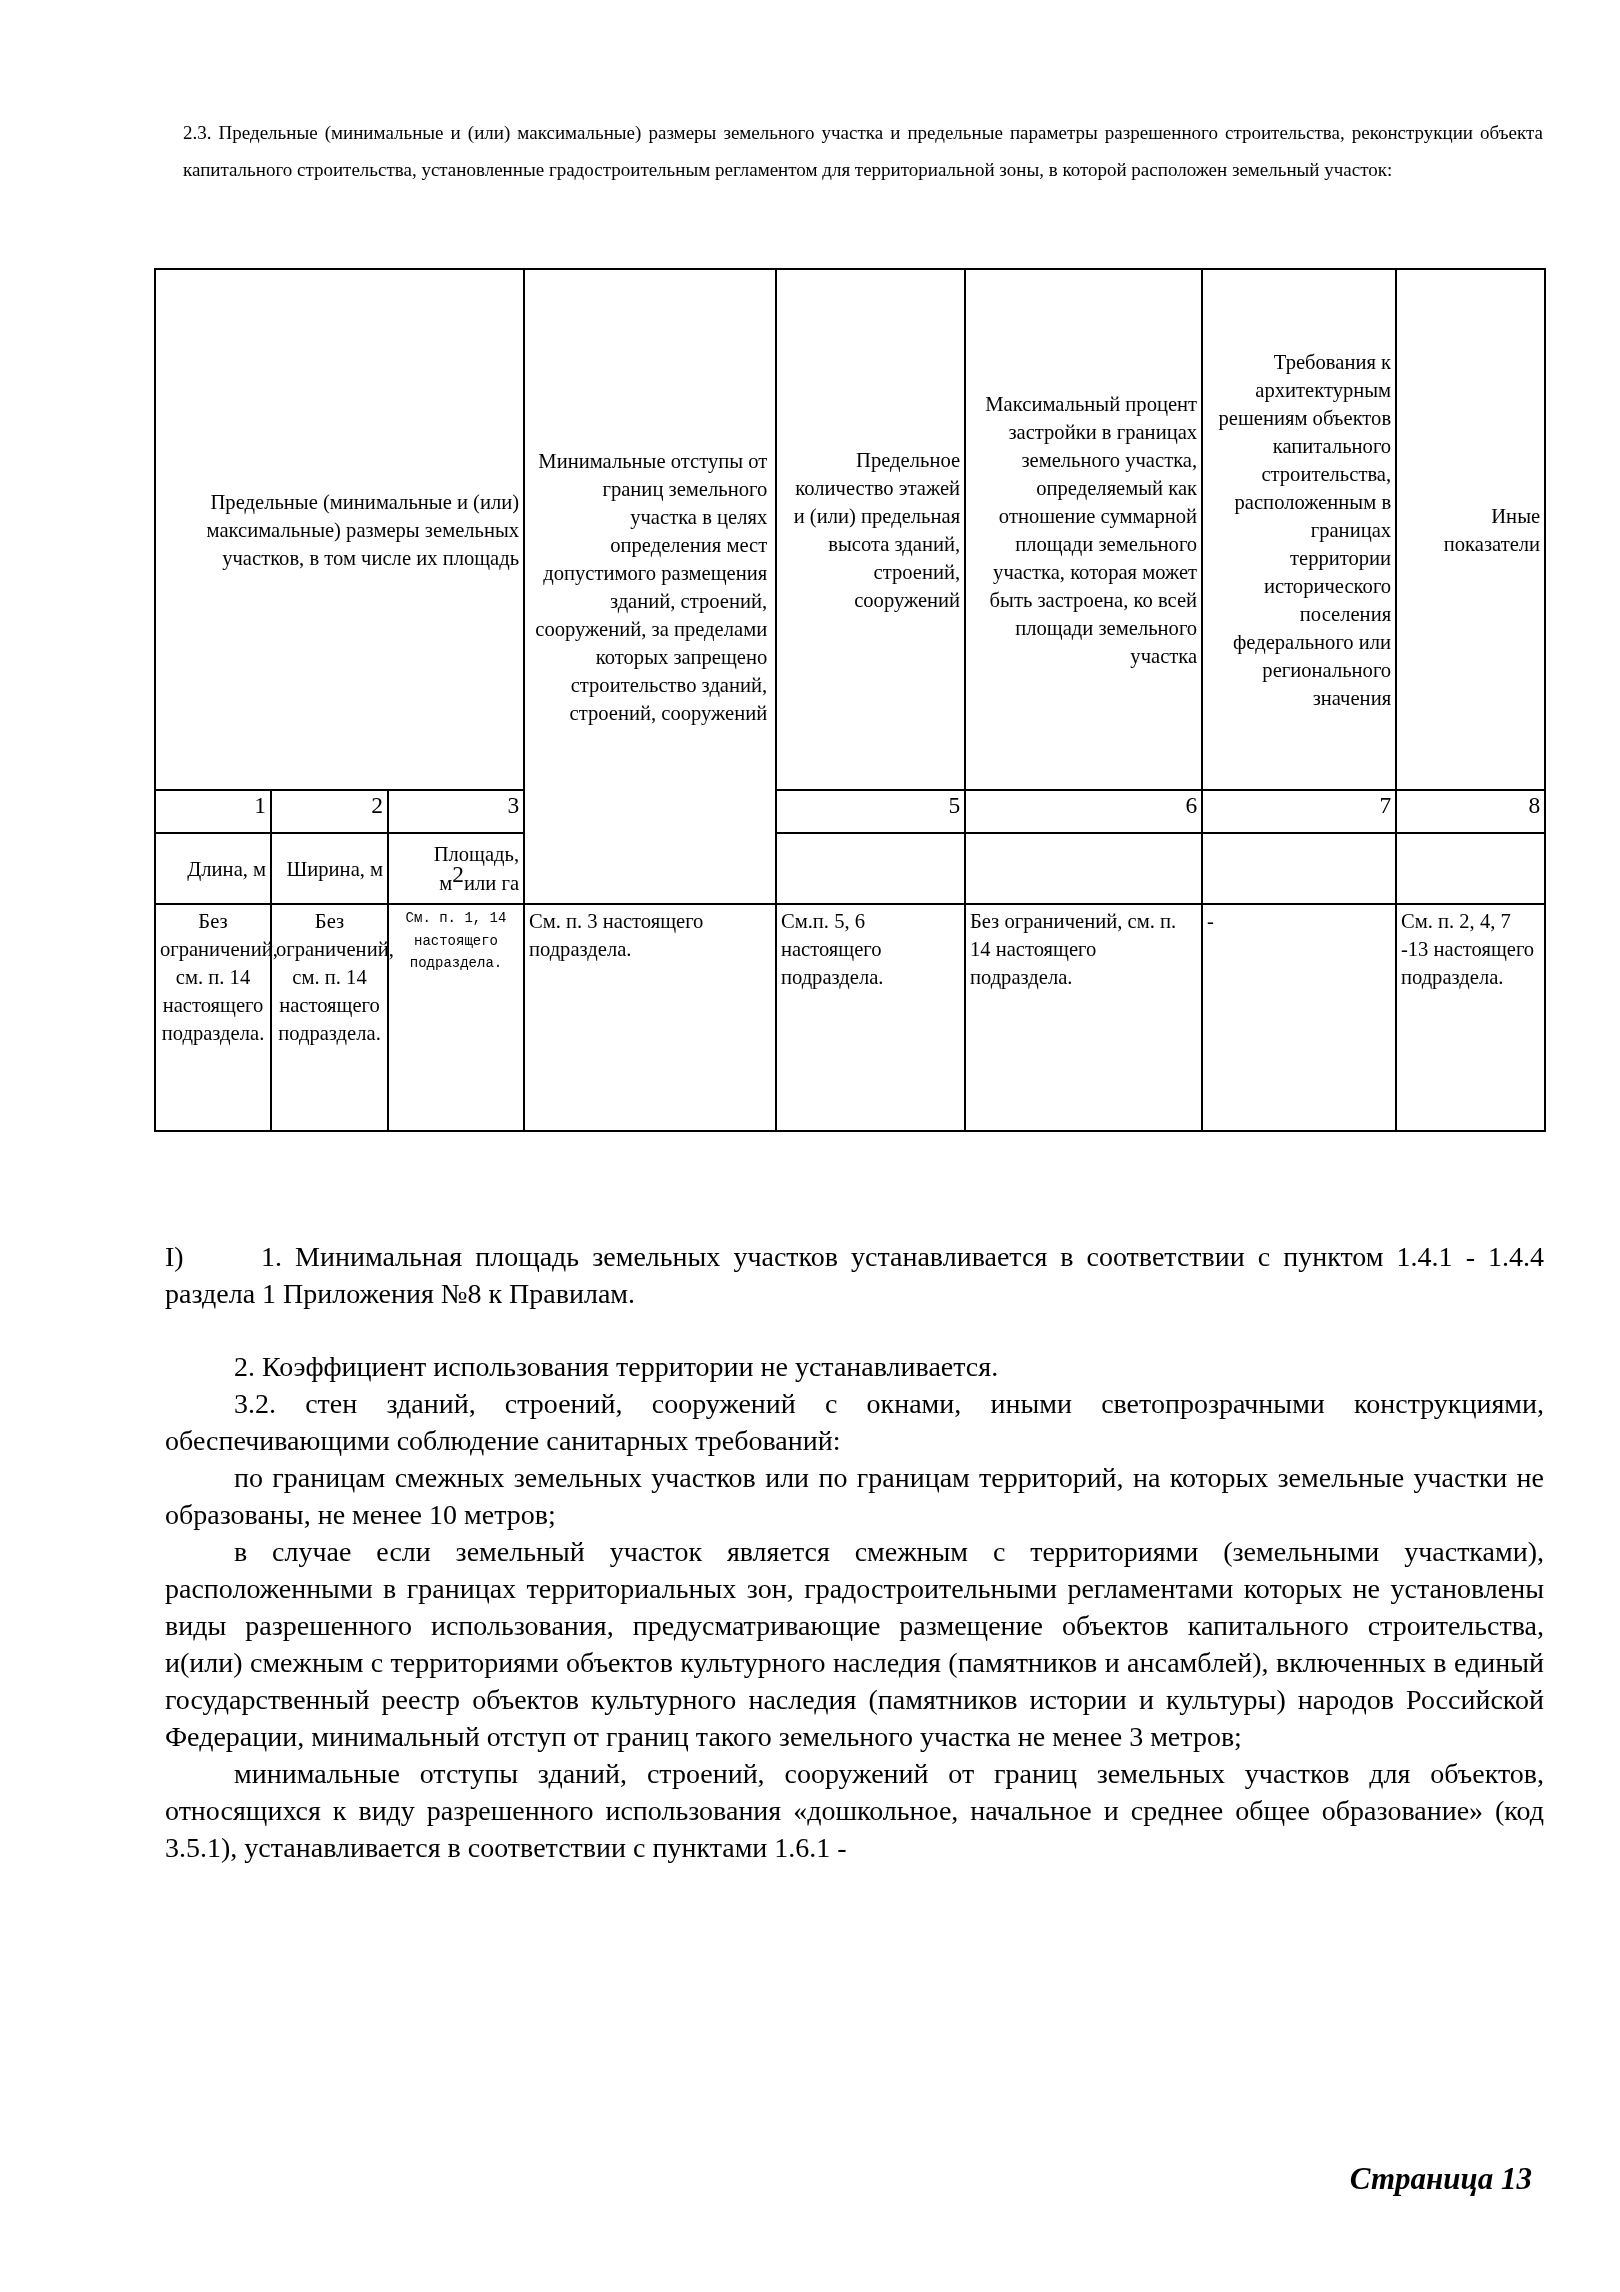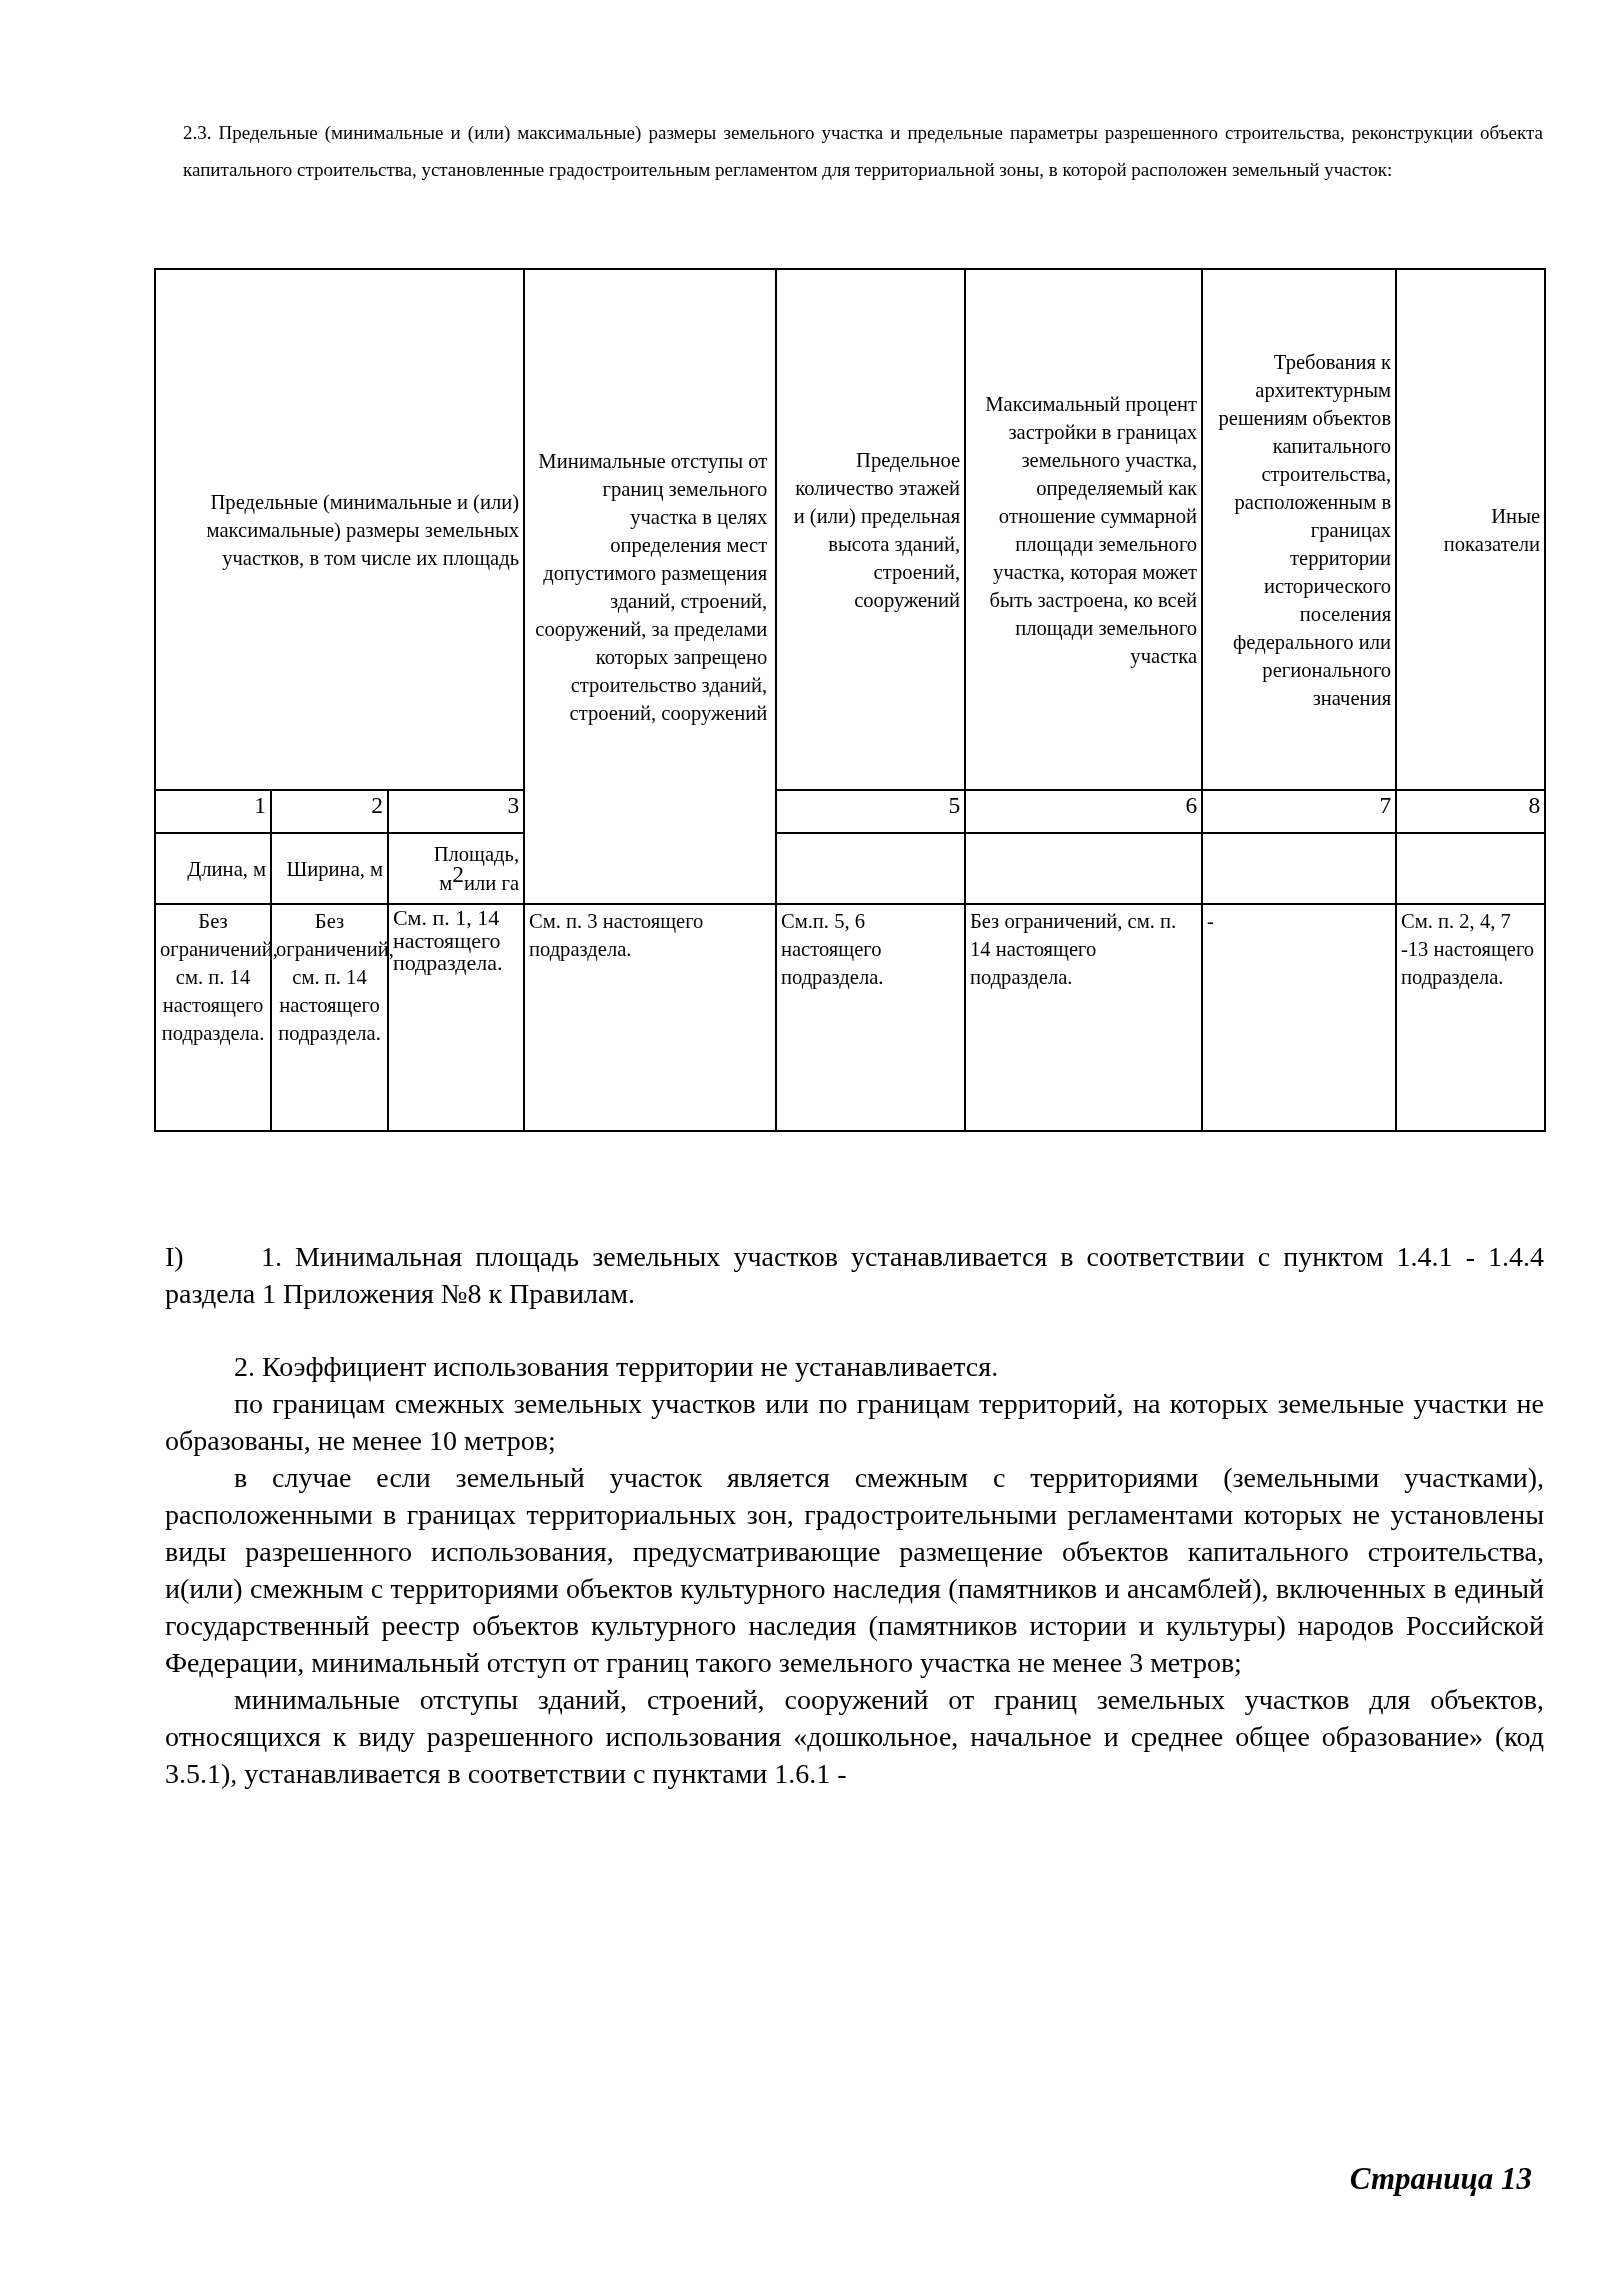--- a/index.html
+++ b/index.html
@@ -20,21 +20,21 @@
     table.reg td {
       border: 2px solid #000; padding: 0 3.9px; vertical-align: middle;
       font-size: 20.6px; line-height: 28px; text-align: right;
     }
     table.reg tr.hdr td { height: 519px; }
     table.reg tr.num td { height: 41px; font-size: 23.5px; vertical-align: top; line-height: 29px; }
     table.reg tr.units td { height: 69px; }
     table.reg tr.units td.blank { border-top: none; }
     table.reg tr.data td { height: 223px; vertical-align: top; text-align: left; padding-top: 2px; }
     table.reg tr.data td.center { text-align: center; }
-    table.reg tr.data td.small { font-size: 22px; line-height: 22.5px; text-align: left; }
+    table.reg tr.data td.small { font-size: 14px; line-height: 22.5px; text-align: center; font-family: Liberation Mono, monospace; }
     .sup { font-size: 23.5px; position: relative; top: -7.8px; }
     .body-text {
       position: absolute; left: 165px; top: 1194px; width: 1379px;
       font-size: 28px; line-height: 37px; margin-top: 44px;
     }
     .body-text p { margin: 0; text-align: justify; }
     .body-text p.ind { text-indent: 69px; }
     .body-text p.gap { margin-top: 36px; }
     .body-text .first-label { display: inline-block; width: 96px; }
     .page-num {
@@ -96,19 +96,20 @@
     <td>Без ограничений, см. п. 14 настоящего подраздела.</td>
     <td>-</td>
     <td>См. п. 2, 4, 7 -13 настоящего подраздела.</td>
   </tr>
 </tbody>
   </table>
 
 <div class="body-text">
   <p><span class="first-label">I)</span><span>1. Минимальная площадь земельных участков устанавливается в соответствии с пунктом 1.4.1 - 1.4.4 раздела 1 Приложения №8 к Правилам.</span></p>
   <p class="ind gap">2. Коэффициент использования территории не устанавливается.</p>
+  <p class="ind">3.2. стен зданий, строений, сооружений с окнами, иными светопрозрачными конструкциями, обеспечивающими соблюдение санитарных требований:</p>
   <p class="ind">по границам смежных земельных участков или по границам территорий, на которых земельные участки не образованы, не менее 10 метров;</p>
   <p class="ind">в случае если земельный участок является смежным с территориями (земельными участками), расположенными в границах территориальных зон, градостроительными регламентами которых не установлены виды разрешенного использования, предусматривающие размещение объектов капитального строительства, и(или) смежным с территориями объектов культурного наследия (памятников и ансамблей), включенных в единый государственный реестр объектов культурного наследия (памятников истории и культуры) народов Российской Федерации, минимальный отступ от границ такого земельного участка не менее 3 метров;</p>
   <p class="ind">минимальные отступы зданий, строений, сооружений от границ земельных участков для объектов, относящихся к виду разрешенного использования «дошкольное, начальное и среднее общее образование» (код 3.5.1), устанавливается в соответствии с пунктами 1.6.1 -</p>
 </div>
 
 <div class="page-num">Страница 13</div>
 
 
 </body></html>

